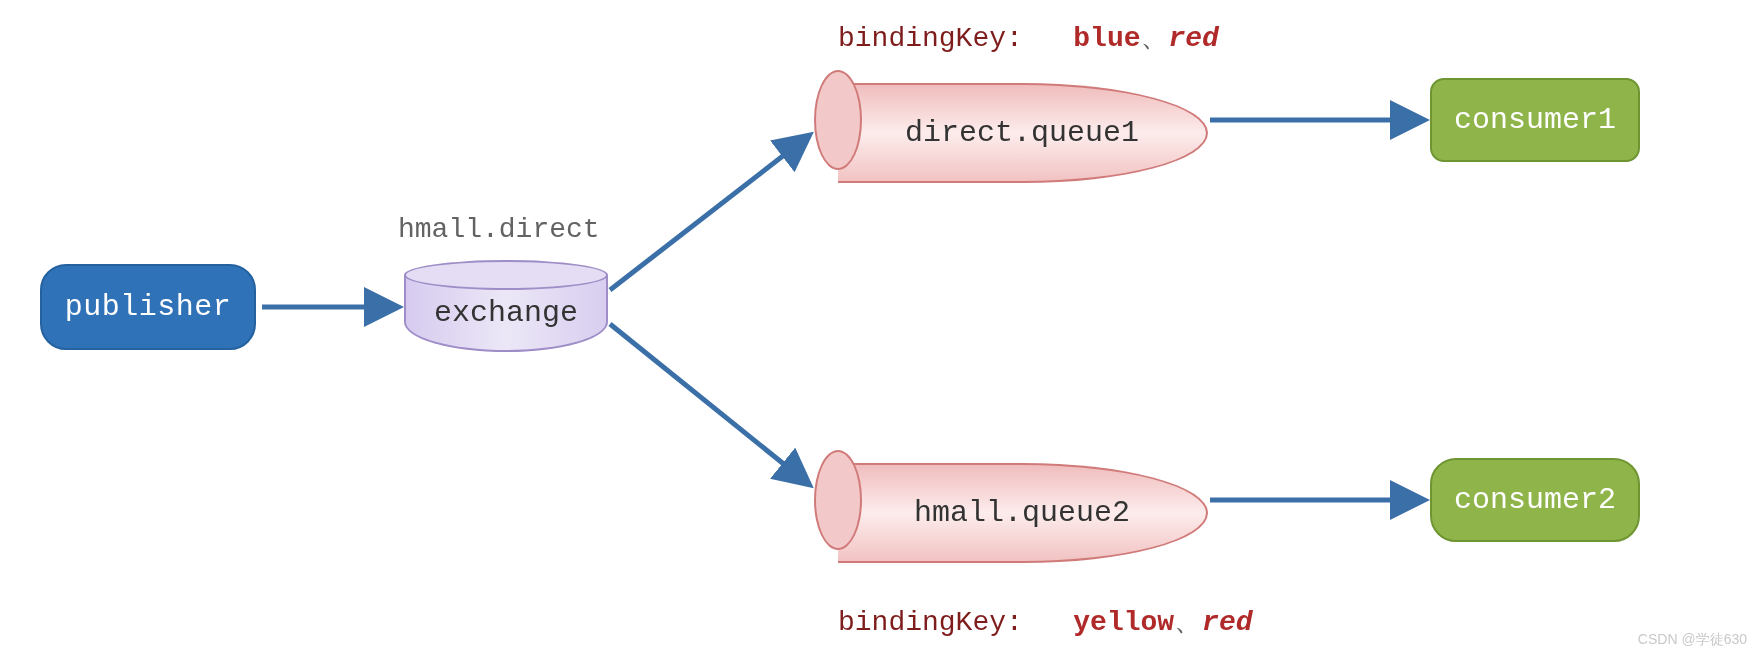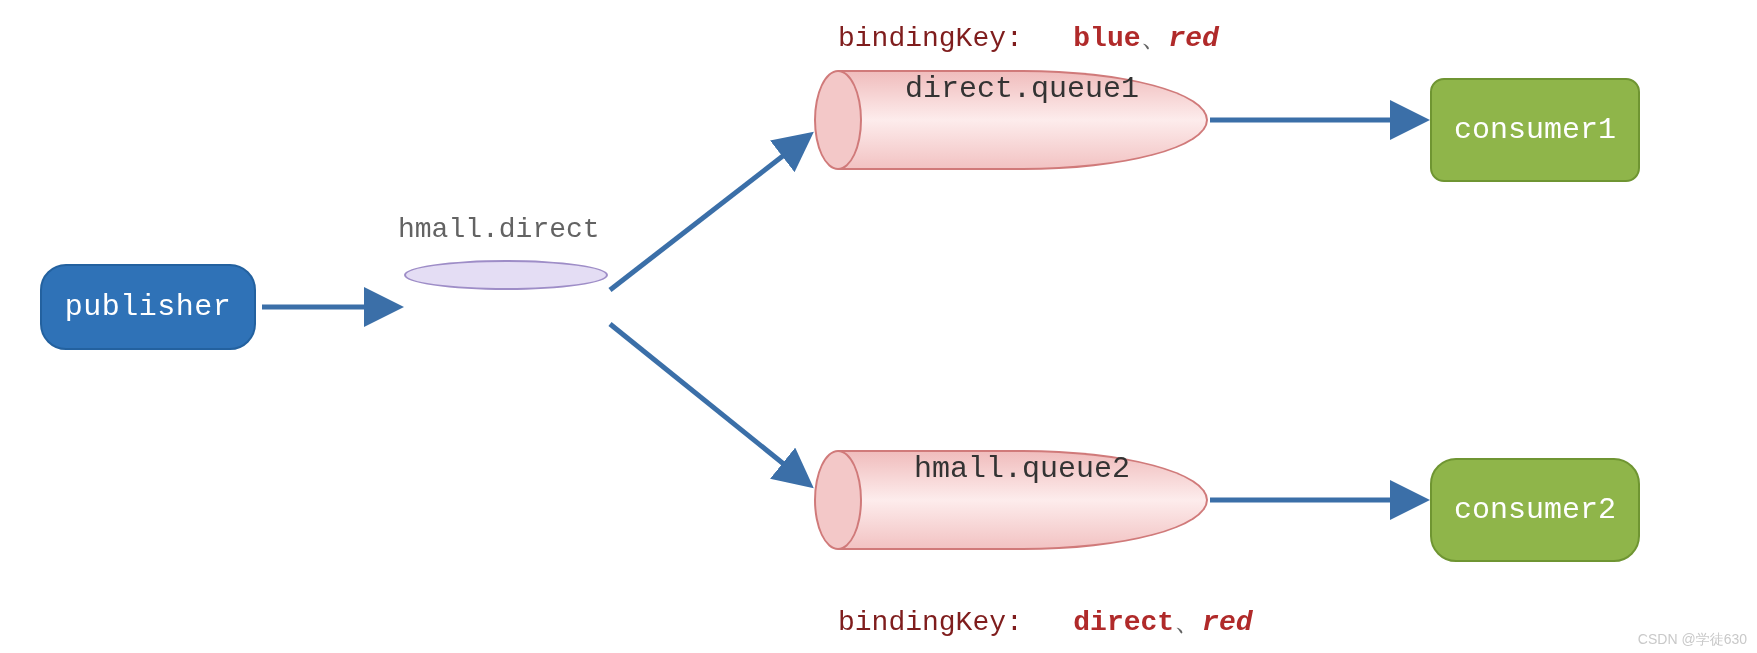--- a/index.html
+++ b/index.html
@@ -82,28 +82,29 @@
     color: #333333;
     font-size: 30px;
   }
 
   
   .hcyl {
     position: absolute;
   }
   .hcyl-body {
     position: absolute;
-    top: 0;
+    top: 13px;
     height: 100%;
     border-top: 2px solid;
     border-bottom: 2px solid;
     border-right: 2px solid;
     border-radius: 0 50% 50% 0 / 0 50% 50% 0;
     box-sizing: border-box;
     display: flex;
+    align-items: center;
     justify-content: center;
   }
   .hcyl-left {
     position: absolute;
     top: 0;
     left: 0;
     height: 100%;
     border: 2px solid;
     border-radius: 50%;
     box-sizing: border-box;
@@ -120,21 +121,21 @@
     width: 370px;
     background: linear-gradient(to bottom, #f0bdbd 0%, #fdecec 50%, #f2c3c3 100%);
     border-color: #d07a7a;
     color: #333333;
     font-size: 30px;
   }
 
   
   .consumer {
     width: 210px;
-    height: 104px;
+    height: 84px;
     background: #8fb54a;
     border: 2px solid #6f9532;
     border-radius: 14px;
     color: #ffffff;
     font-size: 30px;
   }
   .consumer1 { left: 1430px; top: 78px; }
   .consumer2 { left: 1430px; top: 458px; border-radius: 26px; }
 
   
@@ -192,20 +193,23 @@
   <line x1="1210" y1="500" x2="1420" y2="500" stroke="#3b6fa8" stroke-width="5" marker-end="url(#arrowhead)"></line>
 </svg>
 
 <div class="box publisher">
   <span>publisher</span>
 </div>
 
 <div class="label label-exchange">hmall.direct</div>
 
 <div class="cyl cyl-exchange">
+  <div class="cyl-body">
+    <span>exchange</span>
+  </div>
   <div class="cyl-top"></div>
 </div>
 
 <div class="label label-bk1">
   <span class="key">bindingKey:</span>
   <span>&nbsp;</span>
   <strong class="blue">blue</strong><span class="sep">、</span><strong class="red">red</strong>
 </div>
 
 <div class="hcyl hcyl-queue1">
@@ -218,21 +222,21 @@
 <div class="hcyl hcyl-queue2">
   <div class="hcyl-body">
     <span>hmall.queue2</span>
   </div>
   <div class="hcyl-left"></div>
 </div>
 
 <div class="label label-bk2">
   <span class="key">bindingKey:</span>
   <span>&nbsp;</span>
-  <strong class="yellow">direct</strong><span class="sep">、</span><strong class="red">red</strong>
+  <strong class="yellow">yellow</strong><span class="sep">、</span><strong class="red">red</strong>
 </div>
 
 <div class="box consumer consumer1">
   <span>consumer1</span>
 </div>
 <div class="box consumer consumer2">
   <span>consumer2</span>
 </div>
 
 <div class="watermark">CSDN @学徒630</div>

